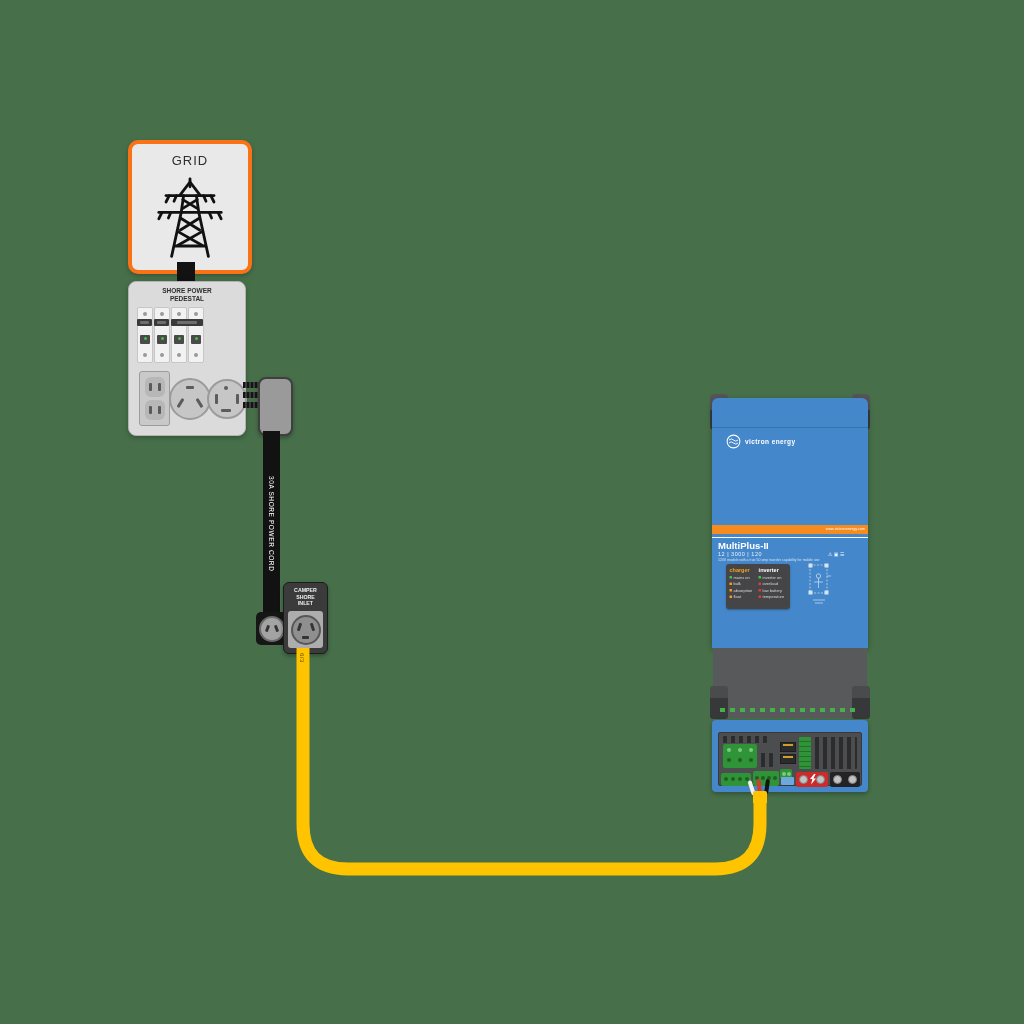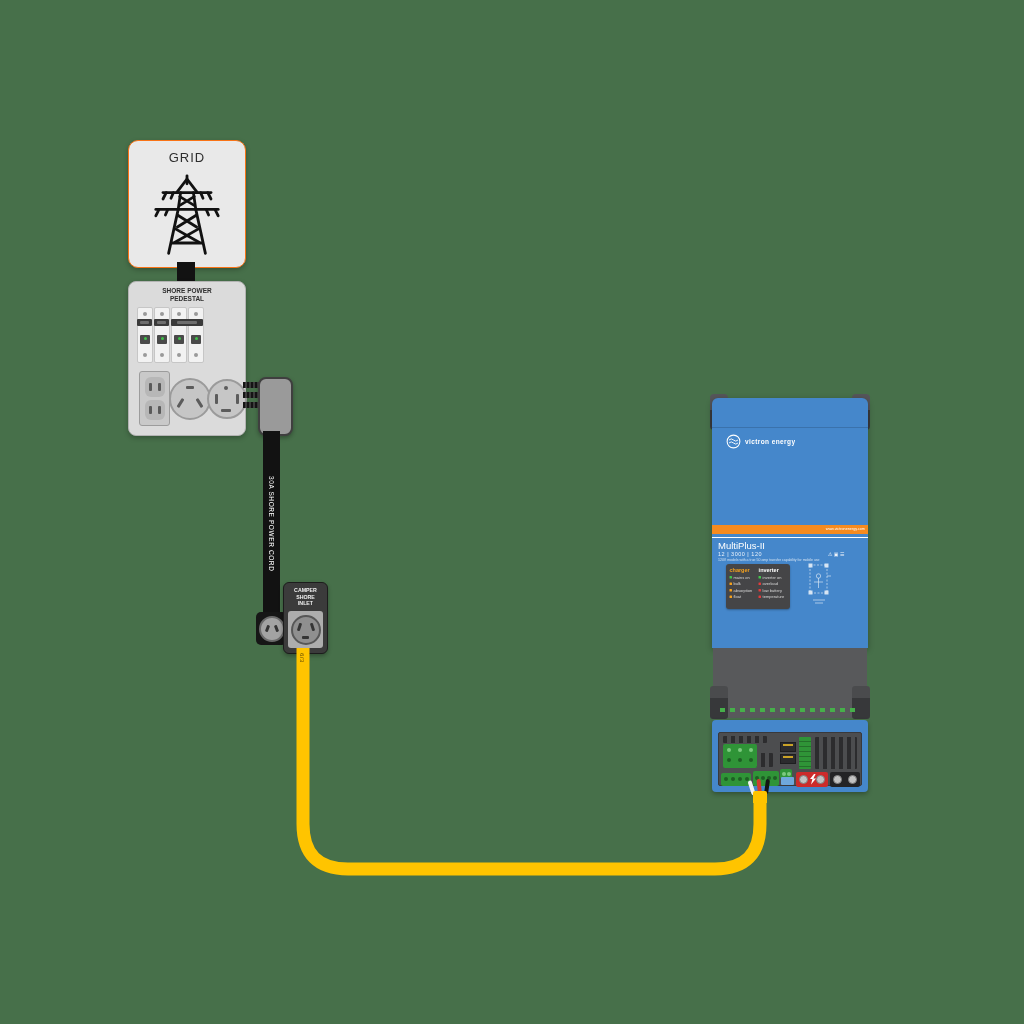--- a/index.html
+++ b/index.html
@@ -1,21 +1,21 @@
 <!DOCTYPE html>
 <html><head>
 <meta charset="utf-8">
 <style>
   html,body{margin:0;padding:0;}
   body{font-family:"Liberation Sans", sans-serif;}
   .canvas{position:relative;width:1024px;height:1024px;background:#47704A;overflow:hidden;}
   .abs{position:absolute;}
 
   
-  .grid-box{background:#E9E9E9;border:1px solid #f97316;border-radius:10px;
+  .grid-box{background:#E9E9E9;border:4px solid #f97316;border-radius:10px;
             box-shadow:0 2px 5px rgba(0,0,0,.25);}
   .grid-label{position:absolute;top:9px;left:0;width:100%;text-align:center;
               font-size:13px;color:#2E2E2E;letter-spacing:1px;}
   .tower-svg{position:absolute;left:18px;top:28px;}
 
   
   .cord{background:#121212;}
   .cord-label{position:absolute;top:0;left:0;width:100%;height:100%;
               display:flex;align-items:center;justify-content:center;
               writing-mode:vertical-rl;font-size:6.5px;color:#FFFFFF;
@@ -73,21 +73,21 @@
   .bracket.bottom{background:linear-gradient(#4A4B4D 0 35%,#37383A 35% 100%);border-radius:3px;}
   .inv-body{position:absolute;left:2px;top:6px;width:156px;height:250px;
             background:#4587CB;border-radius:6px 6px 0 0;box-shadow:0 2px 6px rgba(0,0,0,.3);}
   .inv-seam{position:absolute;left:2px;top:35px;width:156px;height:1px;background:rgba(0,0,0,.15);}
   .brand{position:absolute;left:16px;top:42px;display:flex;align-items:center;gap:4px;}
   .brand-text{font-size:6.5px;font-weight:bold;color:#FFFFFF;letter-spacing:.4px;}
   .orange-stripe{position:absolute;left:2px;top:133px;width:156px;height:9px;background:#F68B1F;}
   .website{position:absolute;right:3px;top:1px;width:200px;transform:scale(.5);
            transform-origin:100% 0;text-align:right;font-size:7.5px;color:#FFFFFF;}
   .white-line{position:absolute;left:2px;top:145px;width:156px;height:1px;background:#FFFFFF;}
-  .model{position:absolute;left:8px;top:148px;font-size:9.5px;font-weight:normal;color:#FFFFFF;}
+  .model{position:absolute;left:8px;top:148px;font-size:9.5px;font-weight:bold;color:#FFFFFF;}
   .spec{position:absolute;left:8px;top:159px;font-size:5.5px;color:#EAF2FB;letter-spacing:.5px;}
   .subspec{position:absolute;left:8px;top:166px;width:300px;transform:scale(.5);
            transform-origin:0 0;font-size:7px;color:#CFE0F2;white-space:nowrap;}
   .certs{position:absolute;left:118px;top:159px;width:80px;transform:scale(.5);
          transform-origin:0 0;font-size:10px;color:#EDF3FA;white-space:nowrap;}
 
   .led-panel{position:absolute;left:16px;top:172px;width:64px;height:45px;
              background:#454547;border-radius:3px;box-shadow:0 1px 2px rgba(0,0,0,.3);}
   .led-inner{width:128px;height:90px;transform:scale(.5);transform-origin:0 0;
              display:flex;gap:8px;padding:5px 7px;box-sizing:border-box;}

